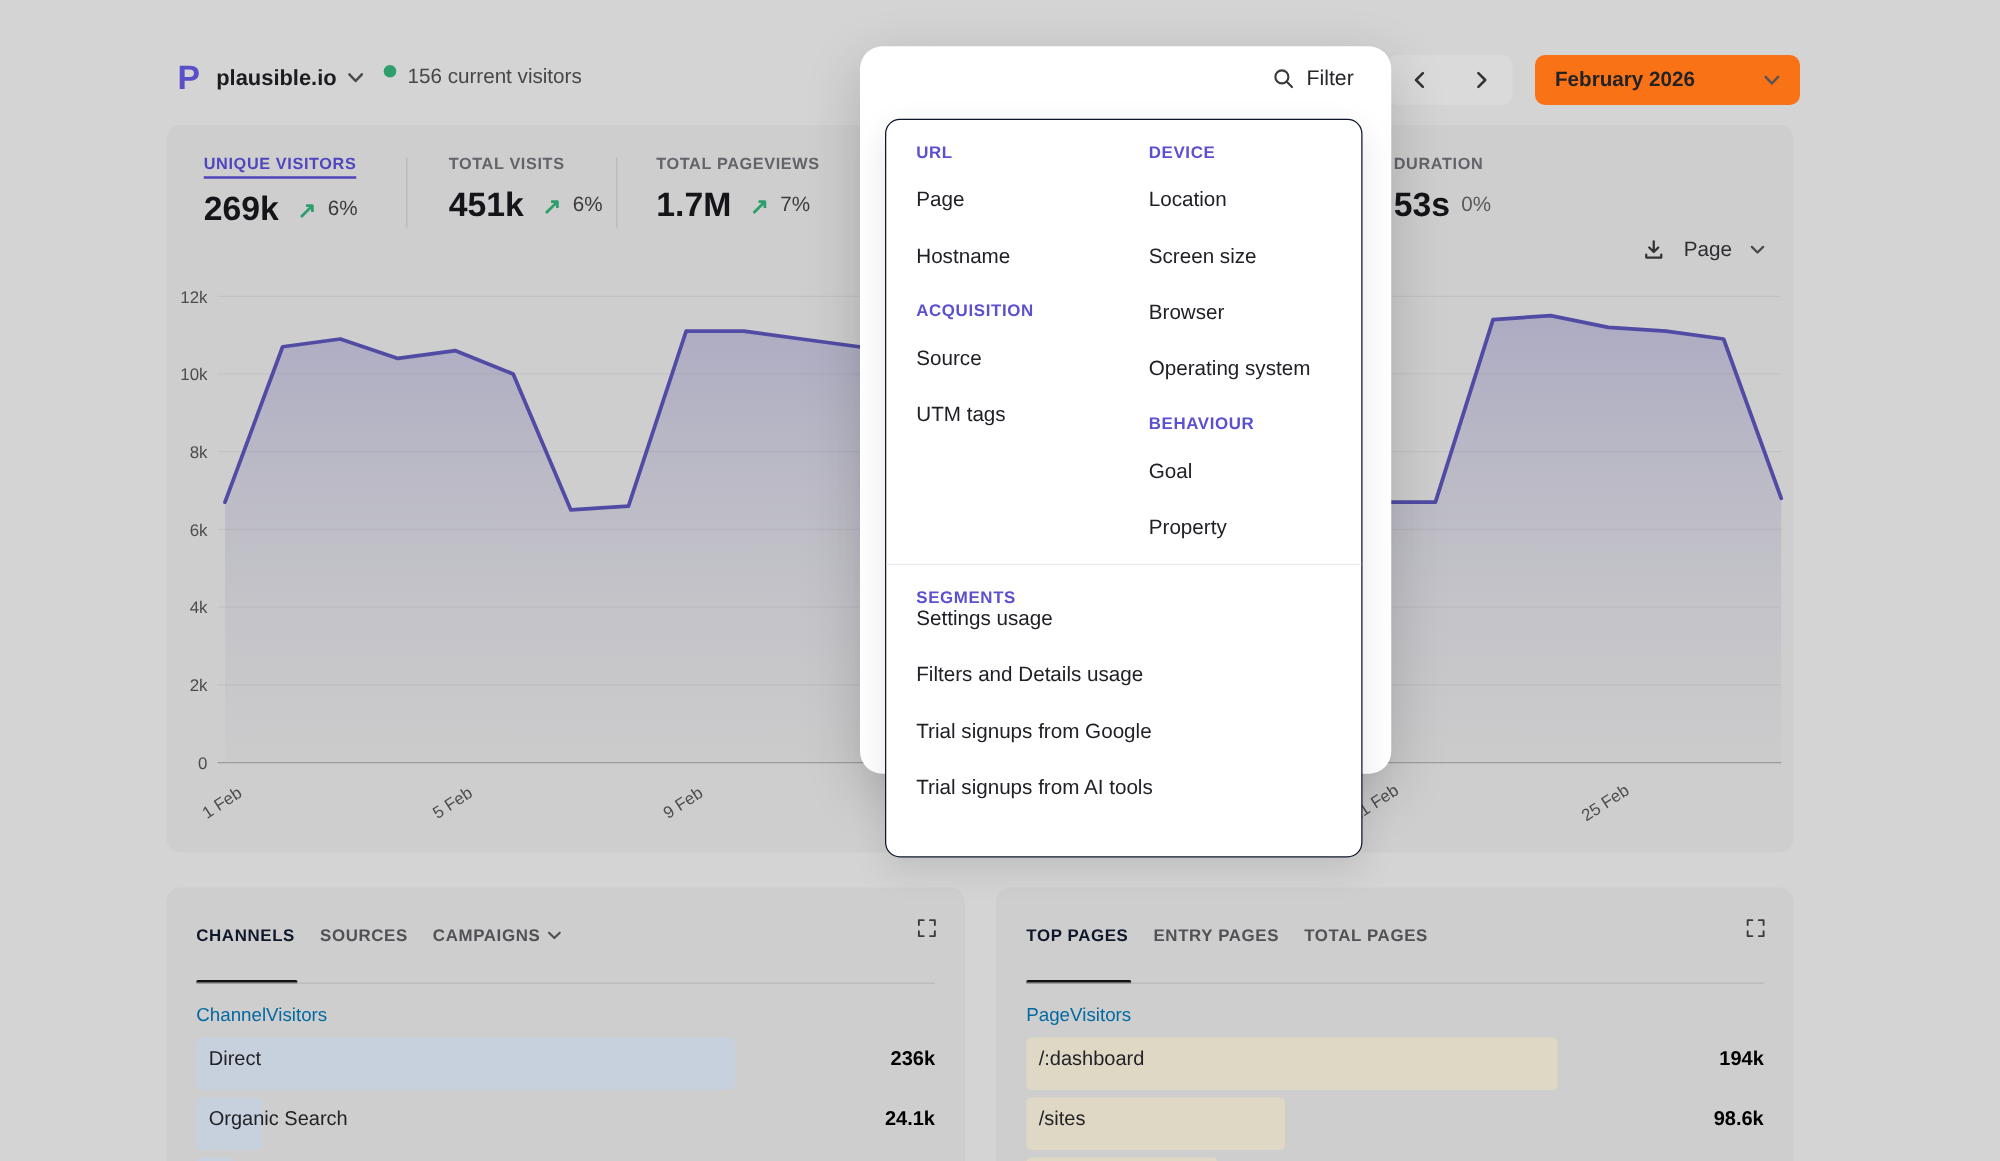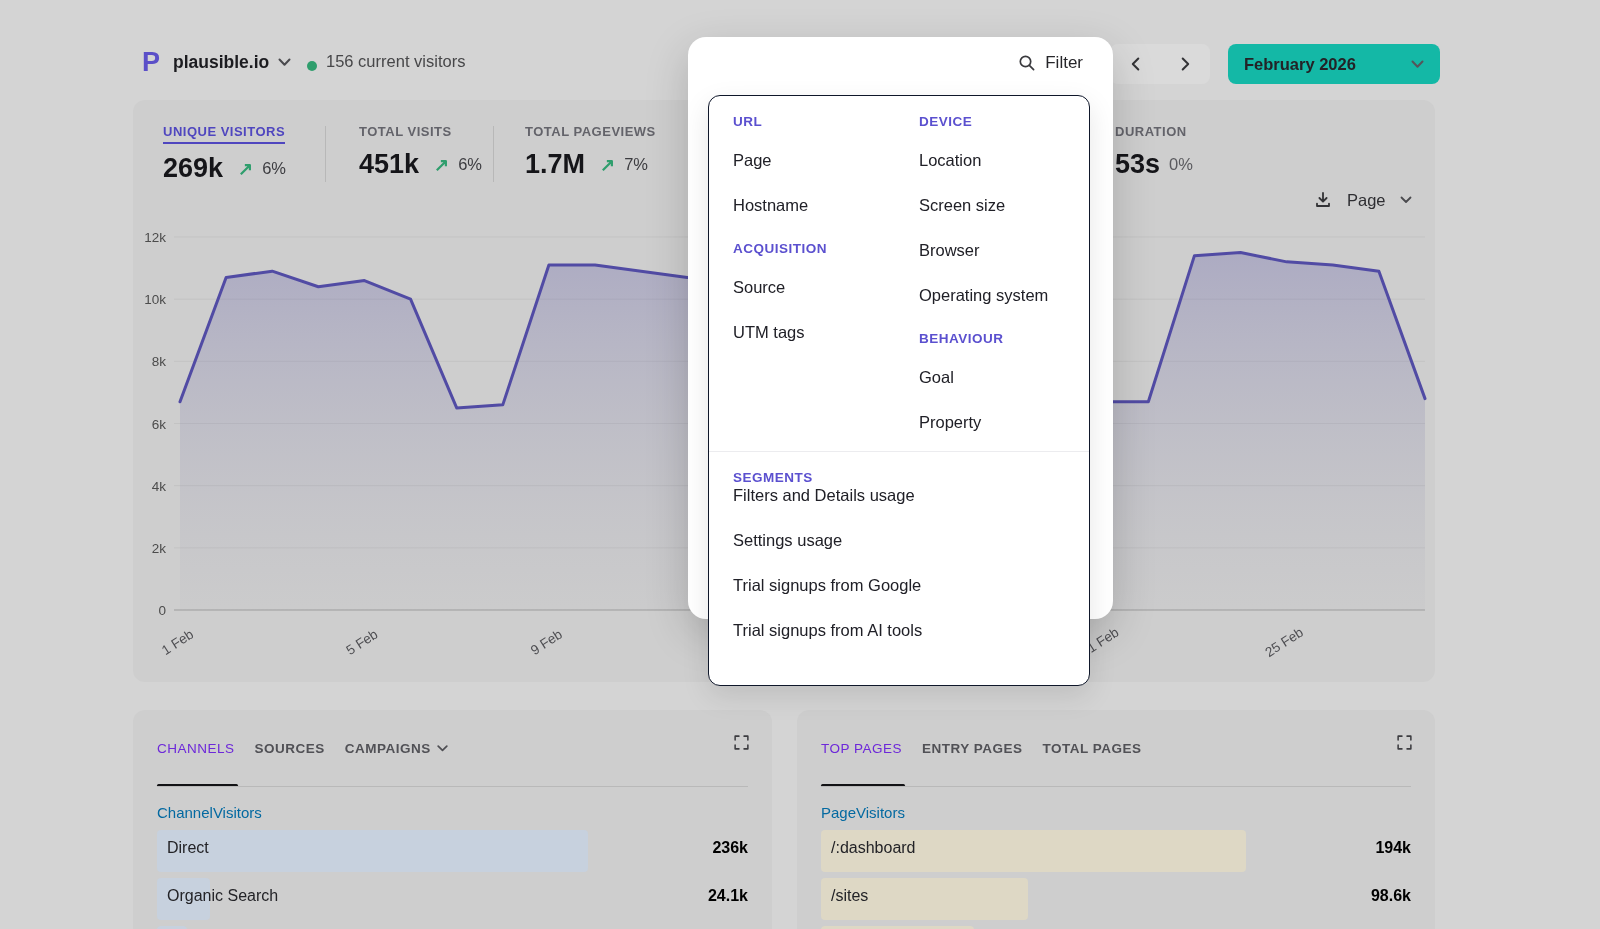--- a/index.html
+++ b/index.html
@@ -5,28 +5,28 @@
   html,body{margin:0;padding:0;background:#d4d4d4;}
   #app{position:relative;width:1600px;height:929px;overflow:hidden;background:#d4d4d4;
        font-family:"Liberation Sans",sans-serif;-webkit-font-smoothing:antialiased;}
   svg text{font-family:"Liberation Sans",sans-serif;}
 
   
   .site-group{position:absolute;left:138px;top:48px;display:flex;align-items:center;gap:9px;}
   .logo{width:26px;height:28px;display:flex;align-items:center;justify-content:center;
         font-size:27px;font-weight:800;color:#5b4fc8;line-height:1;}
   .site-name{font-size:17.5px;font-weight:700;color:#1c1c20;}
-  .visitors-group{position:absolute;left:307px;top:52px;display:flex;align-items:flex-end;gap:9px;}
+  .visitors-group{position:absolute;left:307px;top:52px;display:flex;align-items:flex-start;gap:9px;}
   .green-dot{width:10px;height:10px;border-radius:50%;background:#2f9e6d;}
   .visitors-text{font-size:16.5px;color:#474749;}
 
   .nav-arrows{position:absolute;left:1110px;top:44px;width:100px;height:40px;background:#dadada;
               border-radius:8px;display:flex;align-items:center;}
   .nav-arrow-btn{flex:1;height:100%;display:flex;align-items:center;justify-content:center;cursor:pointer;}
-  .date-picker{position:absolute;left:1228px;top:44px;width:212px;height:40px;background:#14b8a6;
+  .date-picker{position:absolute;left:1228px;top:44px;width:212px;height:40px;background:#f97316;
                border-radius:8px;display:flex;align-items:center;padding:0 16px;box-sizing:border-box;cursor:pointer;justify-content:center;}
   .date-picker-label{font-size:16.5px;font-weight:600;color:#232327;flex:1;}
 
   
   .chart-card{position:absolute;left:133px;top:100px;width:1302px;height:582px;background:#cecece;border-radius:12px;}
   .stat{position:absolute;top:22px;}
   .stat-label{font-size:13px;font-weight:600;letter-spacing:.5px;color:#63636a;display:inline-block;}
   .stat.active .stat-label{color:#4f46bf;border-bottom:2px solid#4f46bf;padding-bottom:3px;}
   .stat-value-row{margin-top:9px;display:flex;align-items:center;gap:9px;}
   .stat-value{font-size:27px;font-weight:700;color:#151519;}
@@ -36,21 +36,21 @@
 
   .interval-group{position:absolute;left:1180px;top:90px;display:flex;align-items:center;gap:14px;}
   .interval-label{font-size:16.5px;color:#2e2e32;}
 
   
   .table-card{position:absolute;top:710px;height:240px;background:#cecece;border-radius:12px 12px 0 0;}
   .card-left{left:133px;width:639px;}
   .card-right{left:797px;width:638px;}
   .tabs-row{position:absolute;left:24px;right:48px;top:28px;height:20px;display:flex;gap:20px;align-items:center;}
   .tab{font-size:13.5px;letter-spacing:.5px;font-weight:600;color:#515156;cursor:pointer;display:flex;align-items:center;gap:6px;}
-  .tab.active{color:#6d28d9;font-weight:400;}
+  .tab.active{color:#0f172a;font-weight:700;}
   .card-divider{position:absolute;left:24px;right:24px;top:76px;height:1px;background:#b9b9b9;}
   .tab-underline{position:absolute;left:24px;top:74px;height:3px;background:#121215;border-radius:2px;}
   .card-left .tab-underline{width:81px;}
   .card-right .tab-underline{width:84px;}
   .expand-btn{position:absolute;right:22px;top:24px;cursor:pointer;}
   .col-headers{position:absolute;left:24px;right:24px;top:94px;display:flex;justify-content:flex-start;
                font-size:15px;color:#0369a1;}
   .rows{position:absolute;left:24px;right:24px;top:120px;}
   .t-row{position:relative;height:42px;margin-bottom:6px;}
   .t-bar{position:absolute;left:0;top:0;bottom:0;border-radius:4px;}
@@ -294,19 +294,19 @@
           <div class="fd-item">Screen size</div>
           <div class="fd-item">Browser</div>
           <div class="fd-item">Operating system</div>
           <div class="fd-header">BEHAVIOUR</div>
           <div class="fd-item">Goal</div>
           <div class="fd-item">Property</div>
         </div>
       </div>
       <div class="fd-divider"></div>
       <div class="fd-seg-header">SEGMENTS</div>
+      <div class="fd-seg-item">Settings usage</div>
       <div class="fd-seg-item">Filters and Details usage</div>
-      <div class="fd-seg-item">Settings usage</div>
       <div class="fd-seg-item">Trial signups from Google</div>
       <div class="fd-seg-item">Trial signups from AI tools</div>
     </div>
   </div>
 </div>
 
 </body></html>

